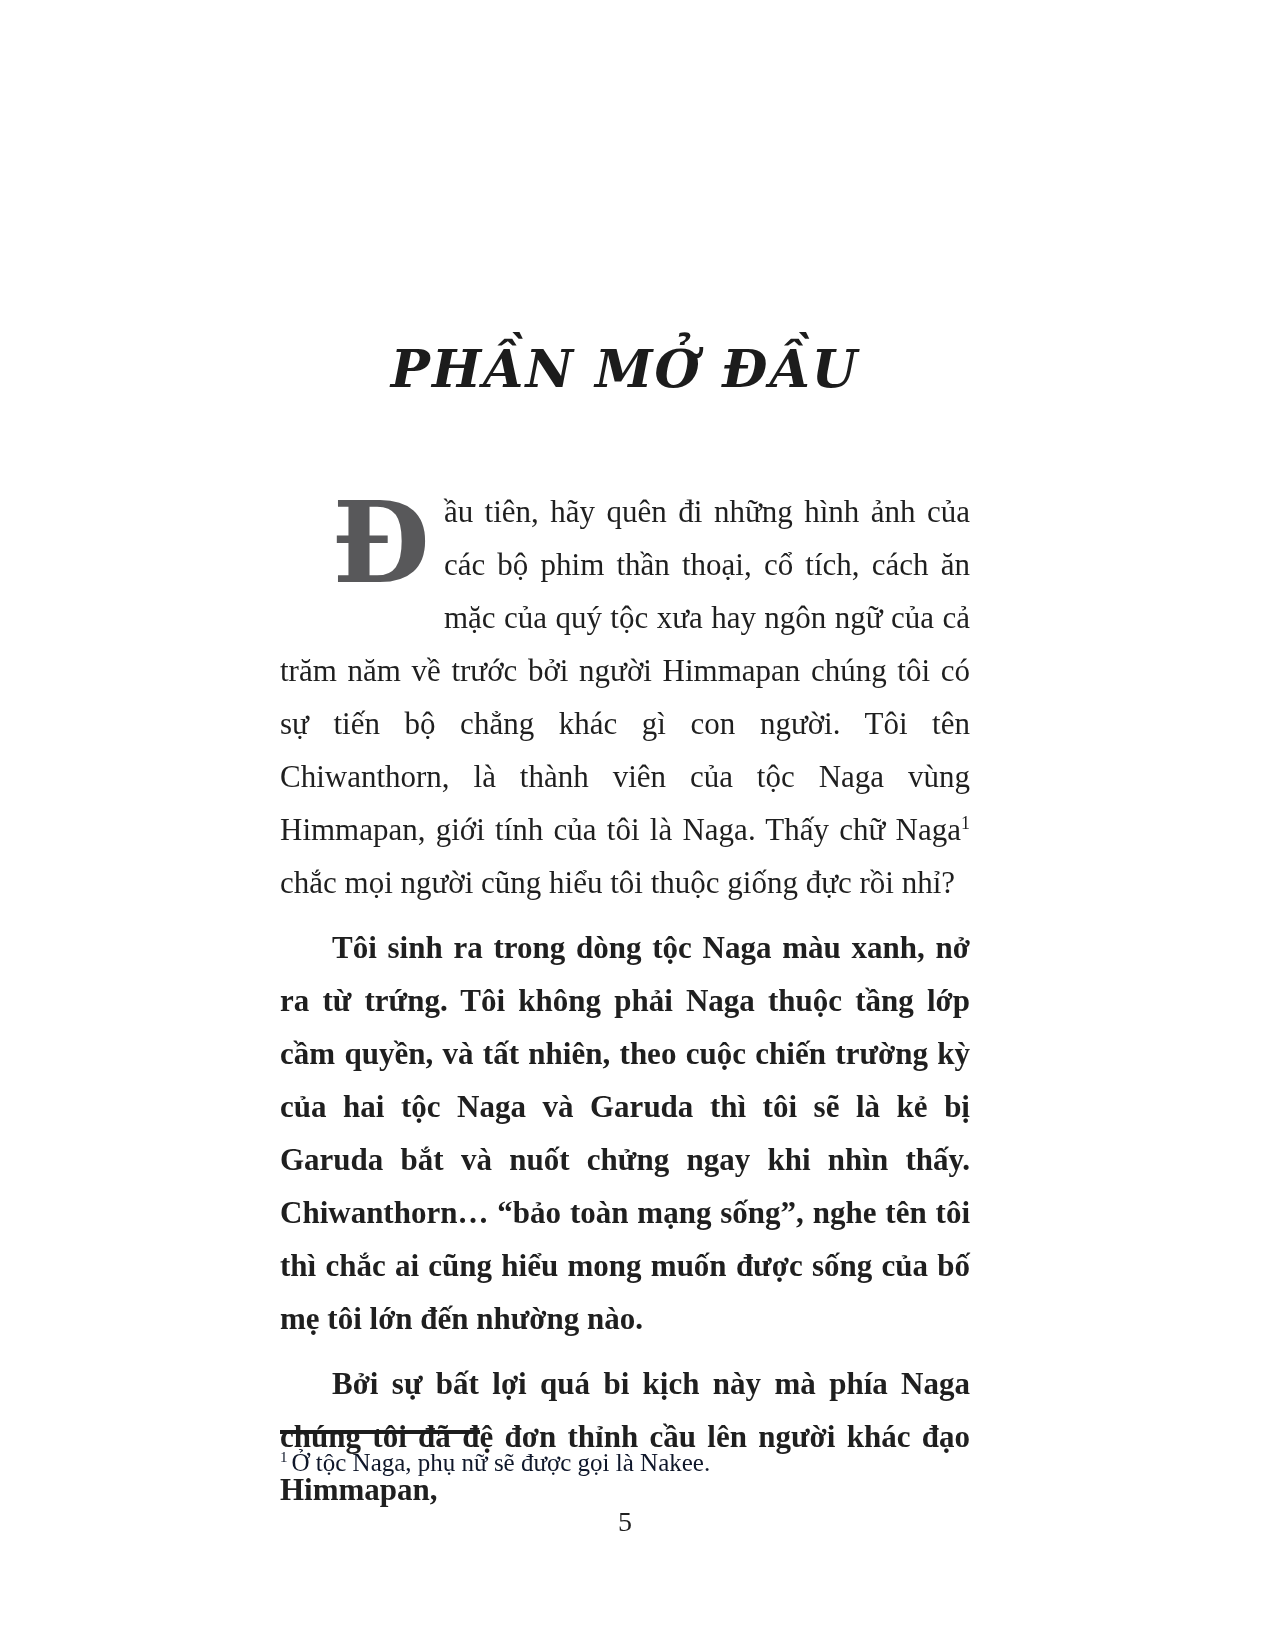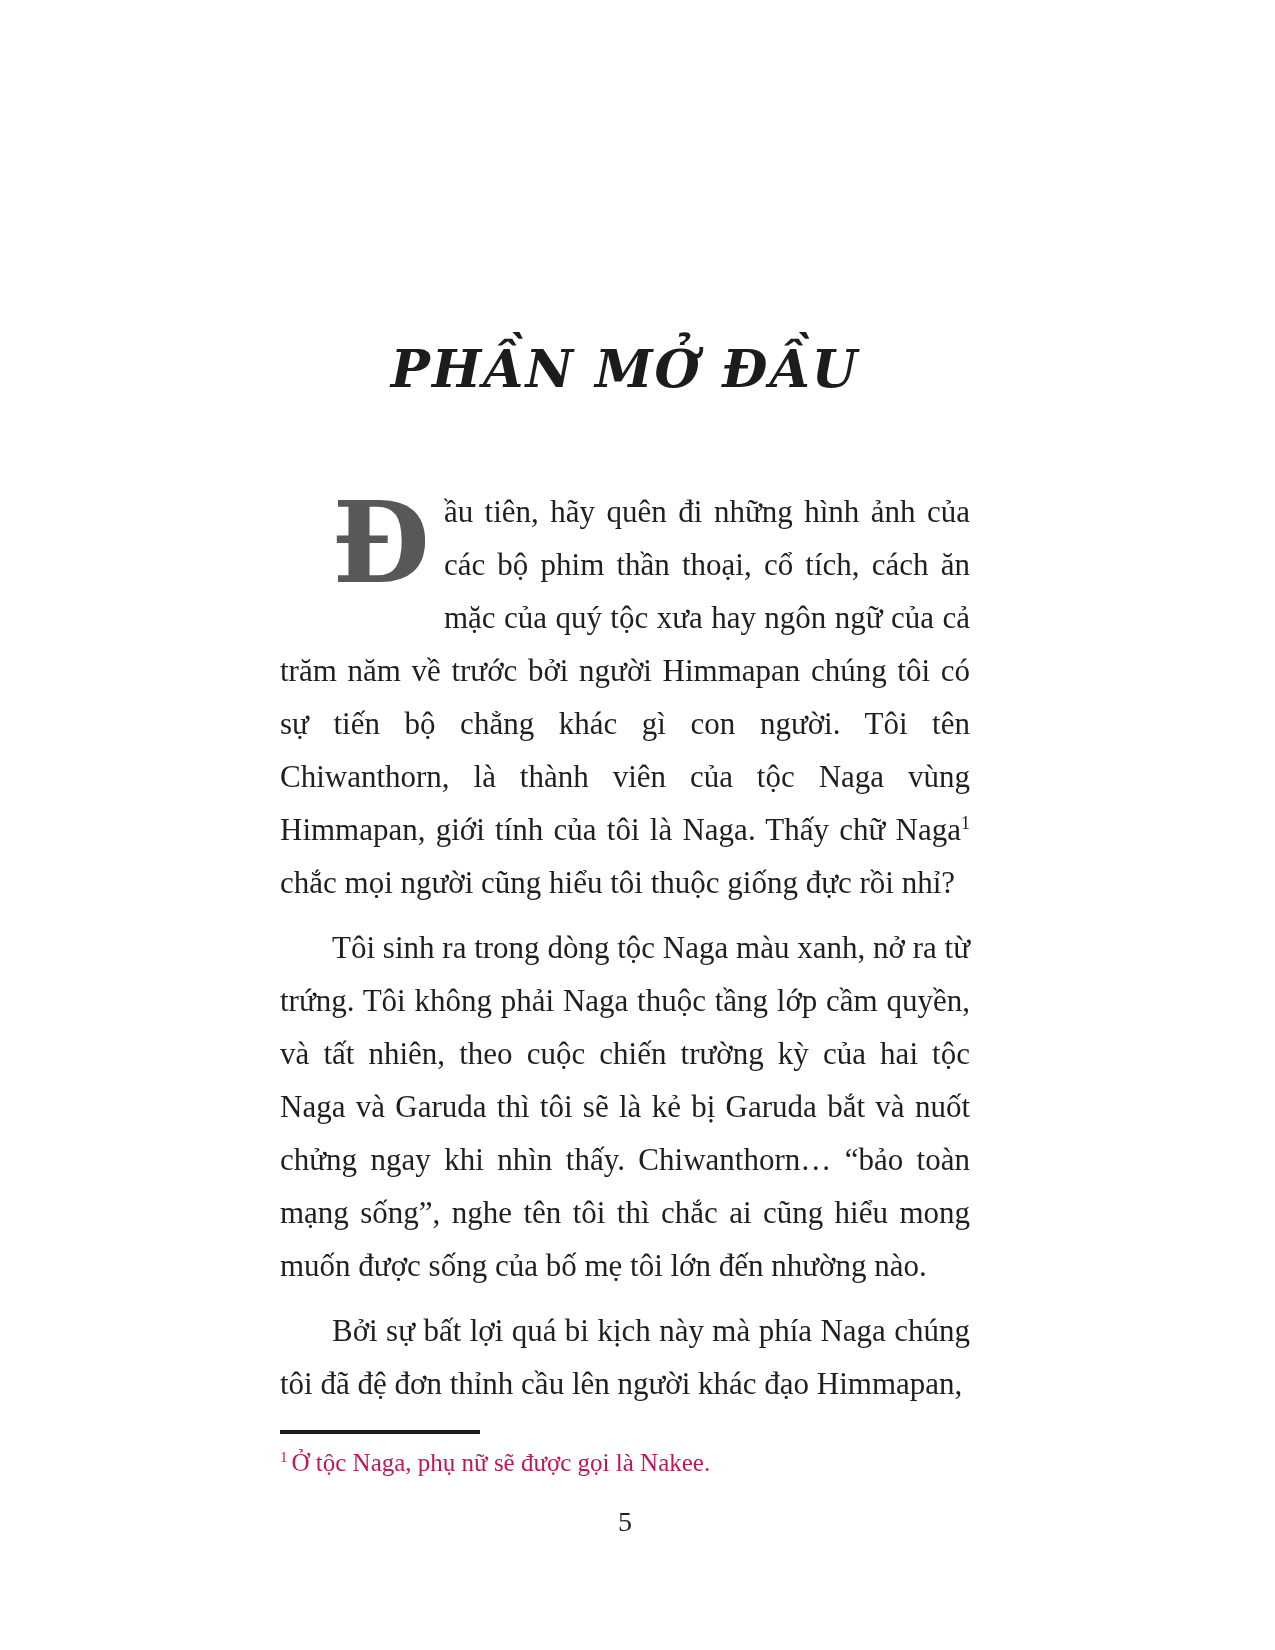--- a/index.html
+++ b/index.html
@@ -35,20 +35,21 @@
   }
   .para {
     margin: 0 0 12px 0;
     font-size: 31px;
     line-height: 53px;
     text-align: justify;
     color: #1f1f1f;
   }
   .para.indent {
     text-indent: 52px;
+    font-weight: bold;
   }
   .dropcap {
     float: left;
     font-family: "DejaVu Serif", serif;
     font-weight: bold;
     font-size: 112px;
     line-height: 100px;
     height: 100px;
     margin: 8px 14px 0 52px;
     color: #58585a;
@@ -66,21 +67,21 @@
     height: 4px;
     background: #1c1c1c;
   }
   .footnote {
     position: absolute;
     left: 280px;
     top: 1446px;
     width: 690px;
     font-size: 25px;
     line-height: 34px;
-    color: #be185d;
+    color: #0f172a;
   }
   .footnote .fn-marker {
     font-size: 15px;
     vertical-align: super;
     line-height: 0;
     margin-right: 4px;
   }
   .page-number {
     position: absolute;
     left: 280px;

